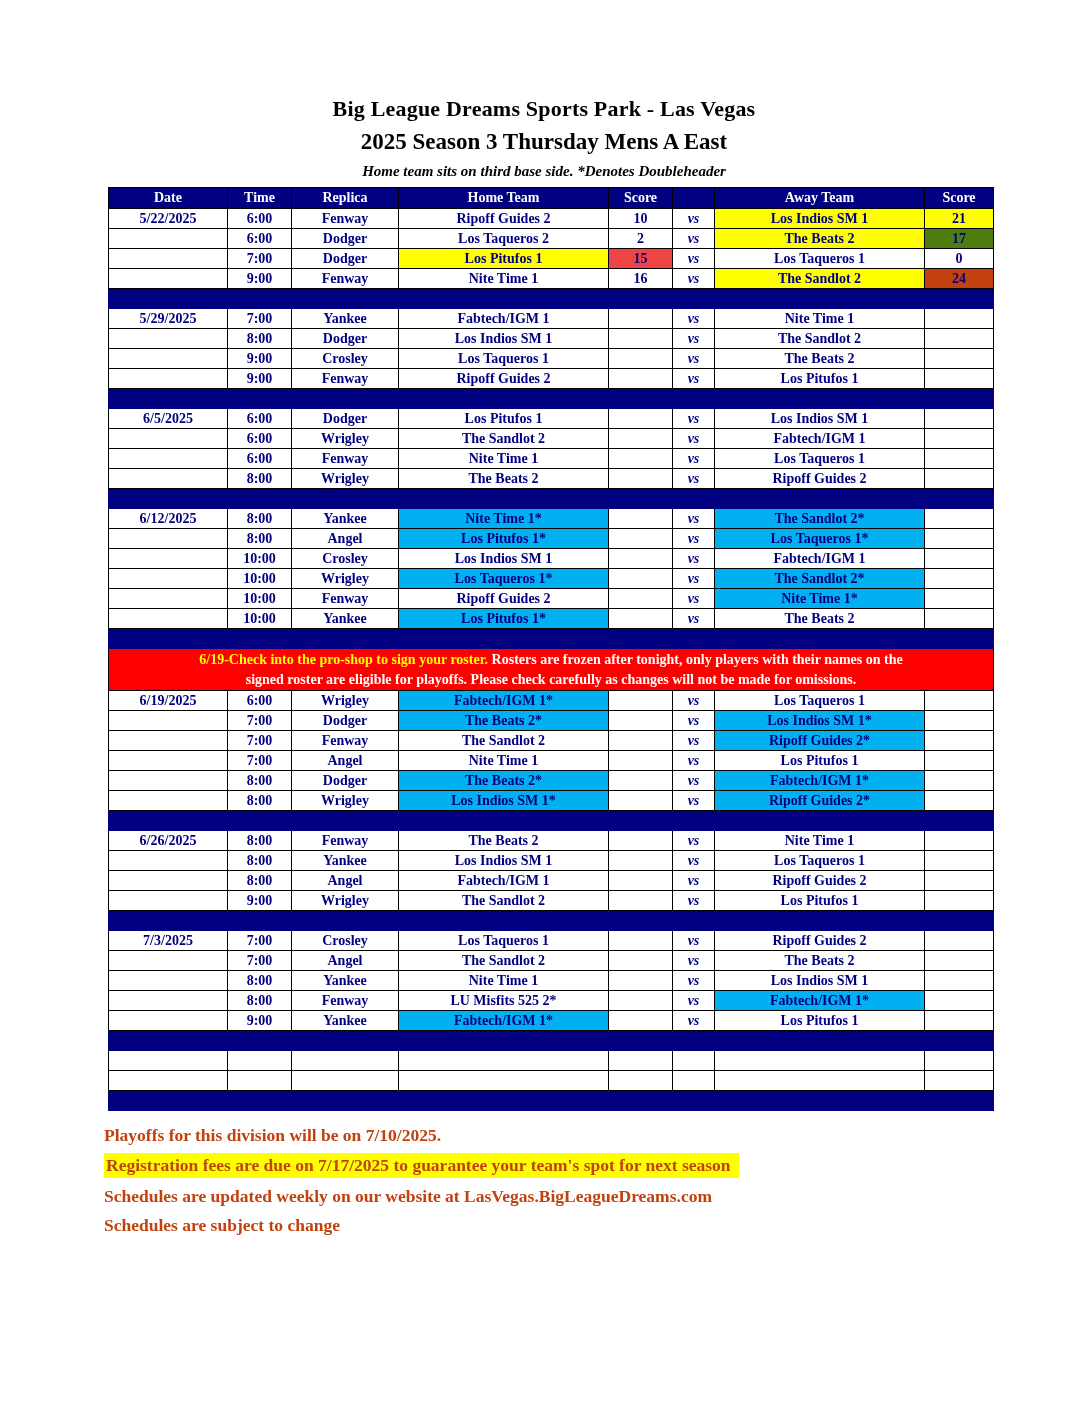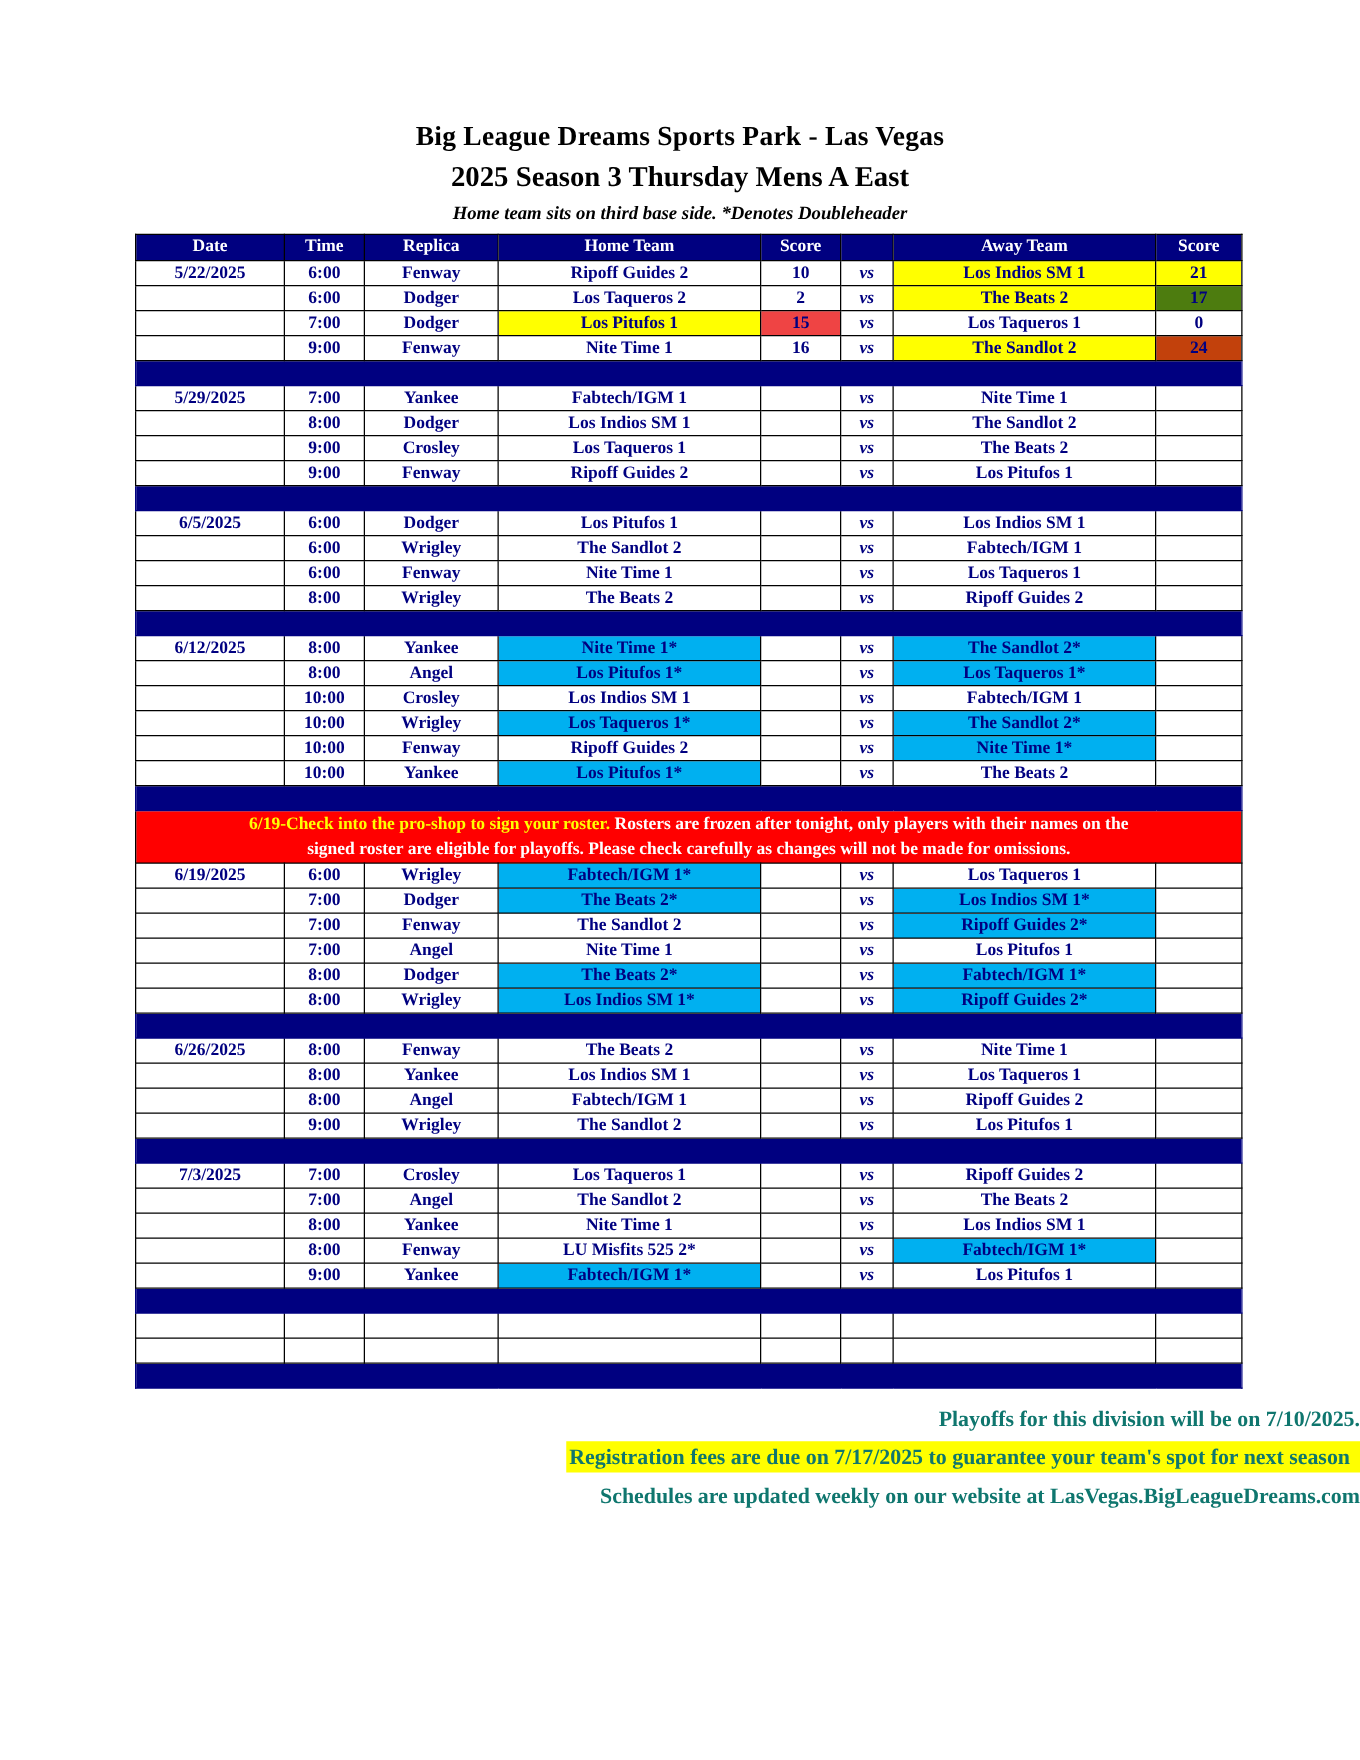--- a/index.html
+++ b/index.html
@@ -67,29 +67,27 @@
     line-height: 20px;
     font-size: 14px;
     white-space: normal;
   }
   .banner-hl { color: #ffff00; }
   .c-vs { font-style: italic; }
   .footer {
     margin: 13px 0 0 104px;
     font-size: 17.5px;
     font-weight: bold;
-    color: #0f766e;
-    text-align: right;
+    color: #c2410c;
   }
   .f-line { margin-bottom: 7px; line-height: 22px; }
   .f-hl {
     background: #ffff00;
     display: inline-block;
     padding: 1px 8px 2px 2px;
-    margin-left: 32px;
   }
 </style>
 </head>
 <body>
 
 <div class="page">
 
   <h1 class="title">Big League Dreams Sports Park - Las Vegas</h1>
   <h2 class="subtitle">2025 Season 3 Thursday Mens A East</h2>
   <div class="note">Home team sits on third base side.  *Denotes Doubleheader</div>
@@ -495,15 +493,16 @@
         <tr>
           <td colspan="8" class="sep"></td>
         </tr>
       </tbody>
   </table>
 
   <div class="footer">
     <div class="f-line">Playoffs for this division will be on 7/10/2025.</div>
     <div class="f-line"><span class="f-hl">Registration fees are due on 7/17/2025 to guarantee your team's spot for next season</span></div>
     <div class="f-line">Schedules are updated weekly on our website at LasVegas.BigLeagueDreams.com</div>
+    <div class="f-line">Schedules are subject to change</div>
   </div>
 
 </div>
 
 </body></html>

